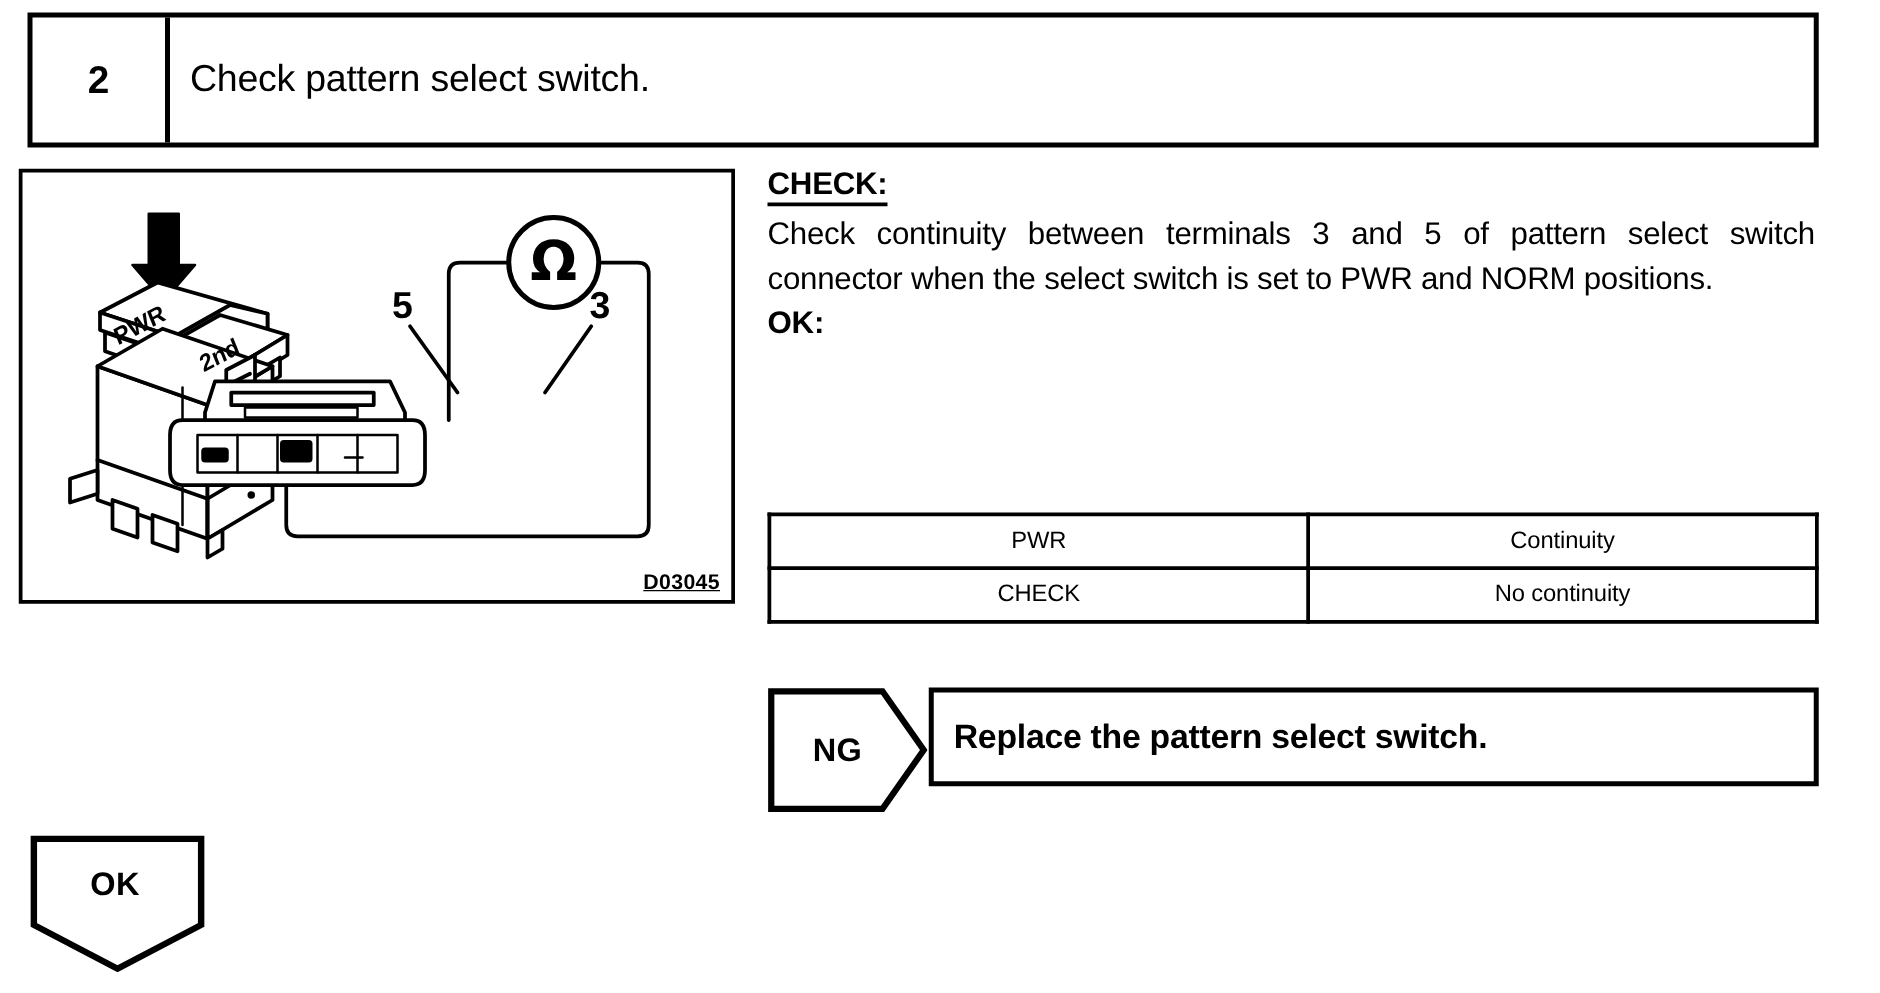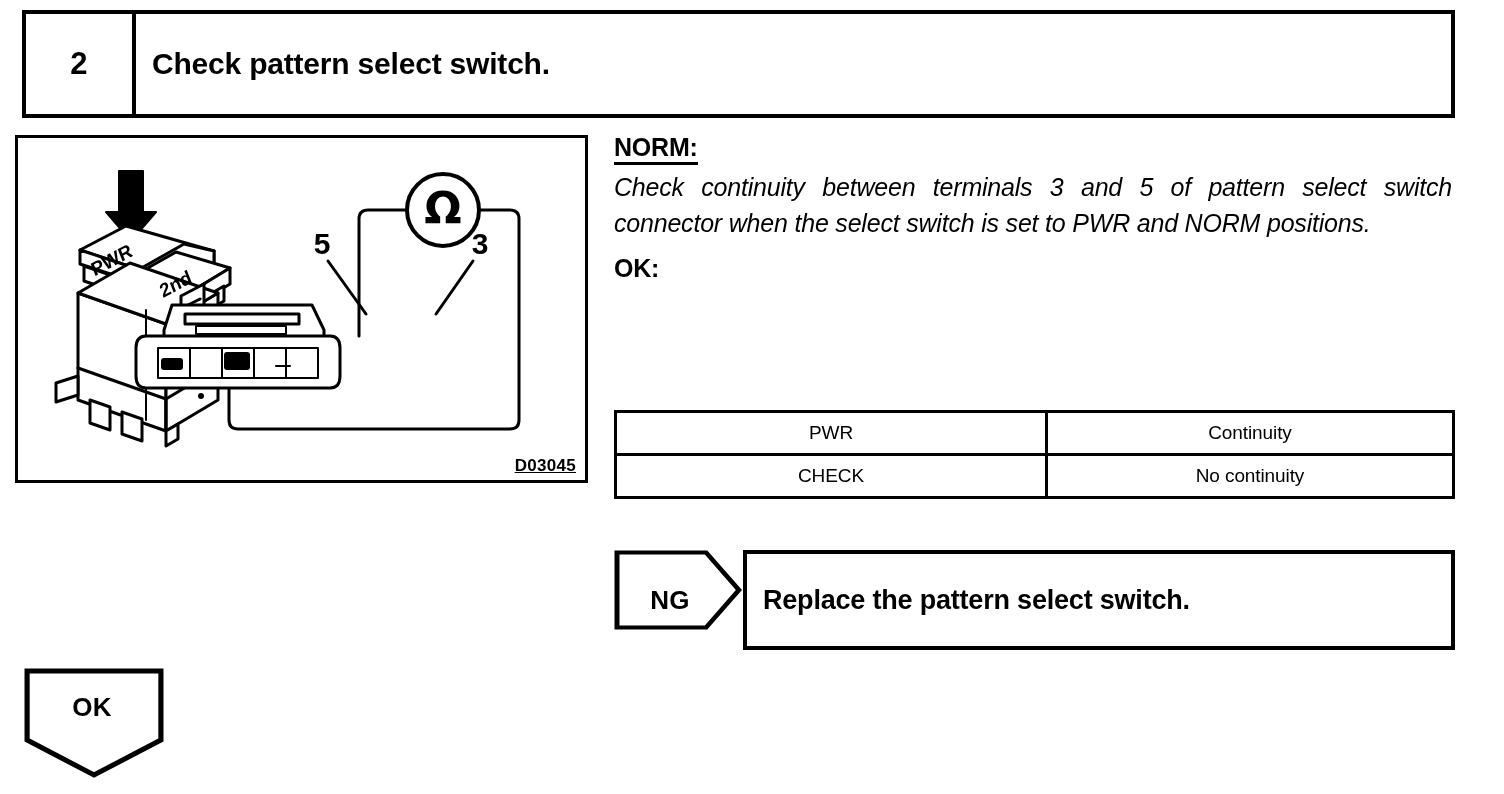--- a/index.html
+++ b/index.html
@@ -42,21 +42,21 @@
     letter-spacing: 0.5px;
   }
   .step-title-cell {
     flex: 1;
     display: flex;
     align-items: center;
     padding-left: 16px;
   }
   .step-title {
     font-size: 30px;
-    font-weight: bold;
+    font-weight: normal;
     letter-spacing: -0.2px;
   }
 
   
   .illustration-panel {
     position: absolute;
     left: 15px;
     top: 135px;
     width: 573px;
     height: 348px;
@@ -103,27 +103,26 @@
     margin-bottom: 2px;
   }
   .body-para {
     font-size: 25px;
     line-height: 1.43;
     letter-spacing: -0.2px;
     text-align: justify;
     text-align-last: left;
     margin: 2px 6px 0 0;
     width: 838px;
-    font-style: italic;
   }
   .ok-heading {
     font-size: 25px;
     font-weight: bold;
     letter-spacing: -0.2px;
-    margin-top: 12px;
+    margin-top: 2px;
   }
 
   
   .spec-table {
     position: absolute;
     left: 614px;
     top: 410px;
     width: 841px;
     border-collapse: collapse;
     table-layout: fixed;
@@ -145,42 +144,42 @@
     left: 614px;
     top: 550px;
     width: 841px;
     height: 100px;
   }
   .ng-flag {
     position: absolute;
     left: 0;
     top: 0;
     width: 128px;
-    height: 80px;
+    height: 100px;
   }
   .ng-flag svg { display: block; width: 100%; height: 100%; }
   .ng-flag-label {
     position: absolute;
     left: 0;
     top: 0;
     width: 112px;
     height: 100px;
     display: flex;
     align-items: center;
     justify-content: center;
     font-size: 26px;
     font-weight: bold;
     letter-spacing: 0.3px;
   }
   .ng-action-box {
     position: absolute;
     left: 129px;
     top: 0;
     width: 712px;
-    height: 100px;
+    height: 79px;
     border: 4px solid #000;
     box-sizing: border-box;
     display: flex;
     align-items: center;
     padding-left: 16px;
     text-align: center;
   }
   .ng-action-text {
     font-size: 27px;
     font-weight: bold;
@@ -305,21 +304,21 @@
     </g>
 
     <text x="304" y="116" font-family="Liberation Sans, sans-serif" font-size="30" font-weight="bold" fill="#000" text-anchor="middle">5</text>
     <text x="462" y="116" font-family="Liberation Sans, sans-serif" font-size="30" font-weight="bold" fill="#000" text-anchor="middle">3</text>
   </svg>
   <span class="fig-code">D03045</span>
 </div>
 
 <div class="text-column">
   <div>
-    <div class="lbl-heading">NORM:</div>
+    <div class="lbl-heading">CHECK:</div>
     <p class="body-para">Check continuity between terminals 3 and 5 of pattern select switch connector when the select switch is set to PWR and NORM positions.</p>
   </div>
   <div class="ok-heading">OK:</div>
 </div>
 
 <table class="spec-table">
   <tbody>
     <tr>
       <td class="col-a">PWR</td>
       <td>Continuity</td>

